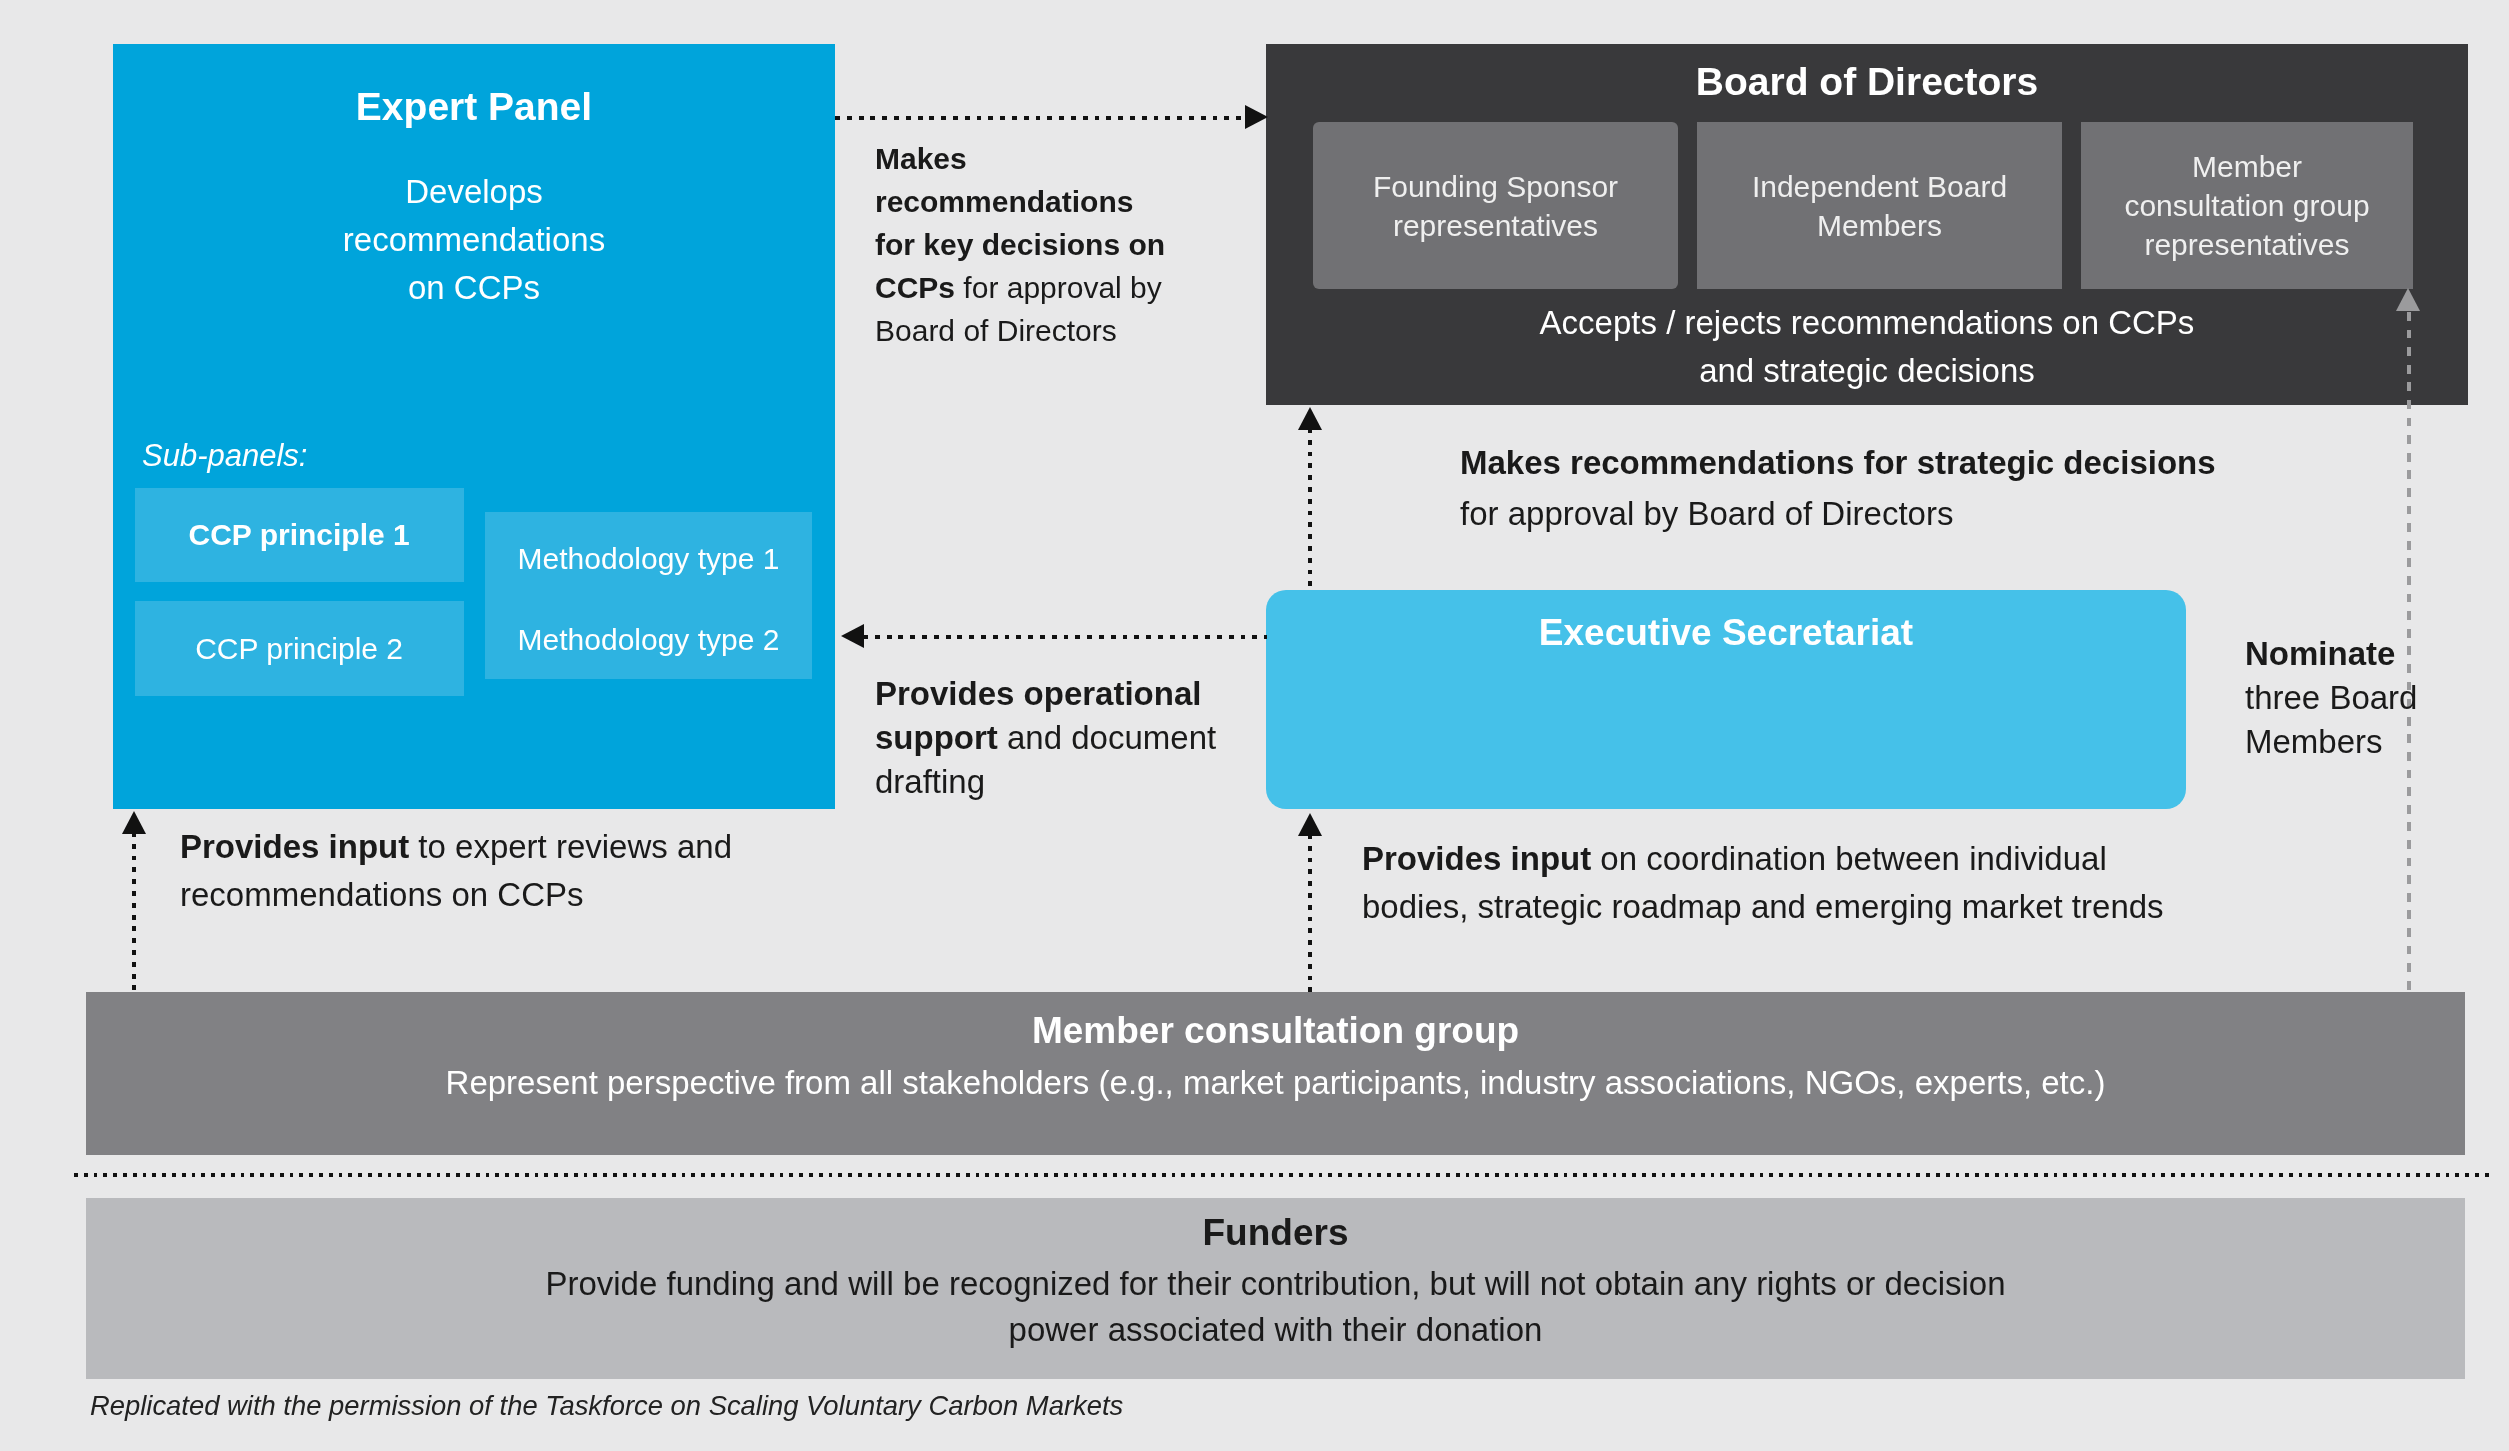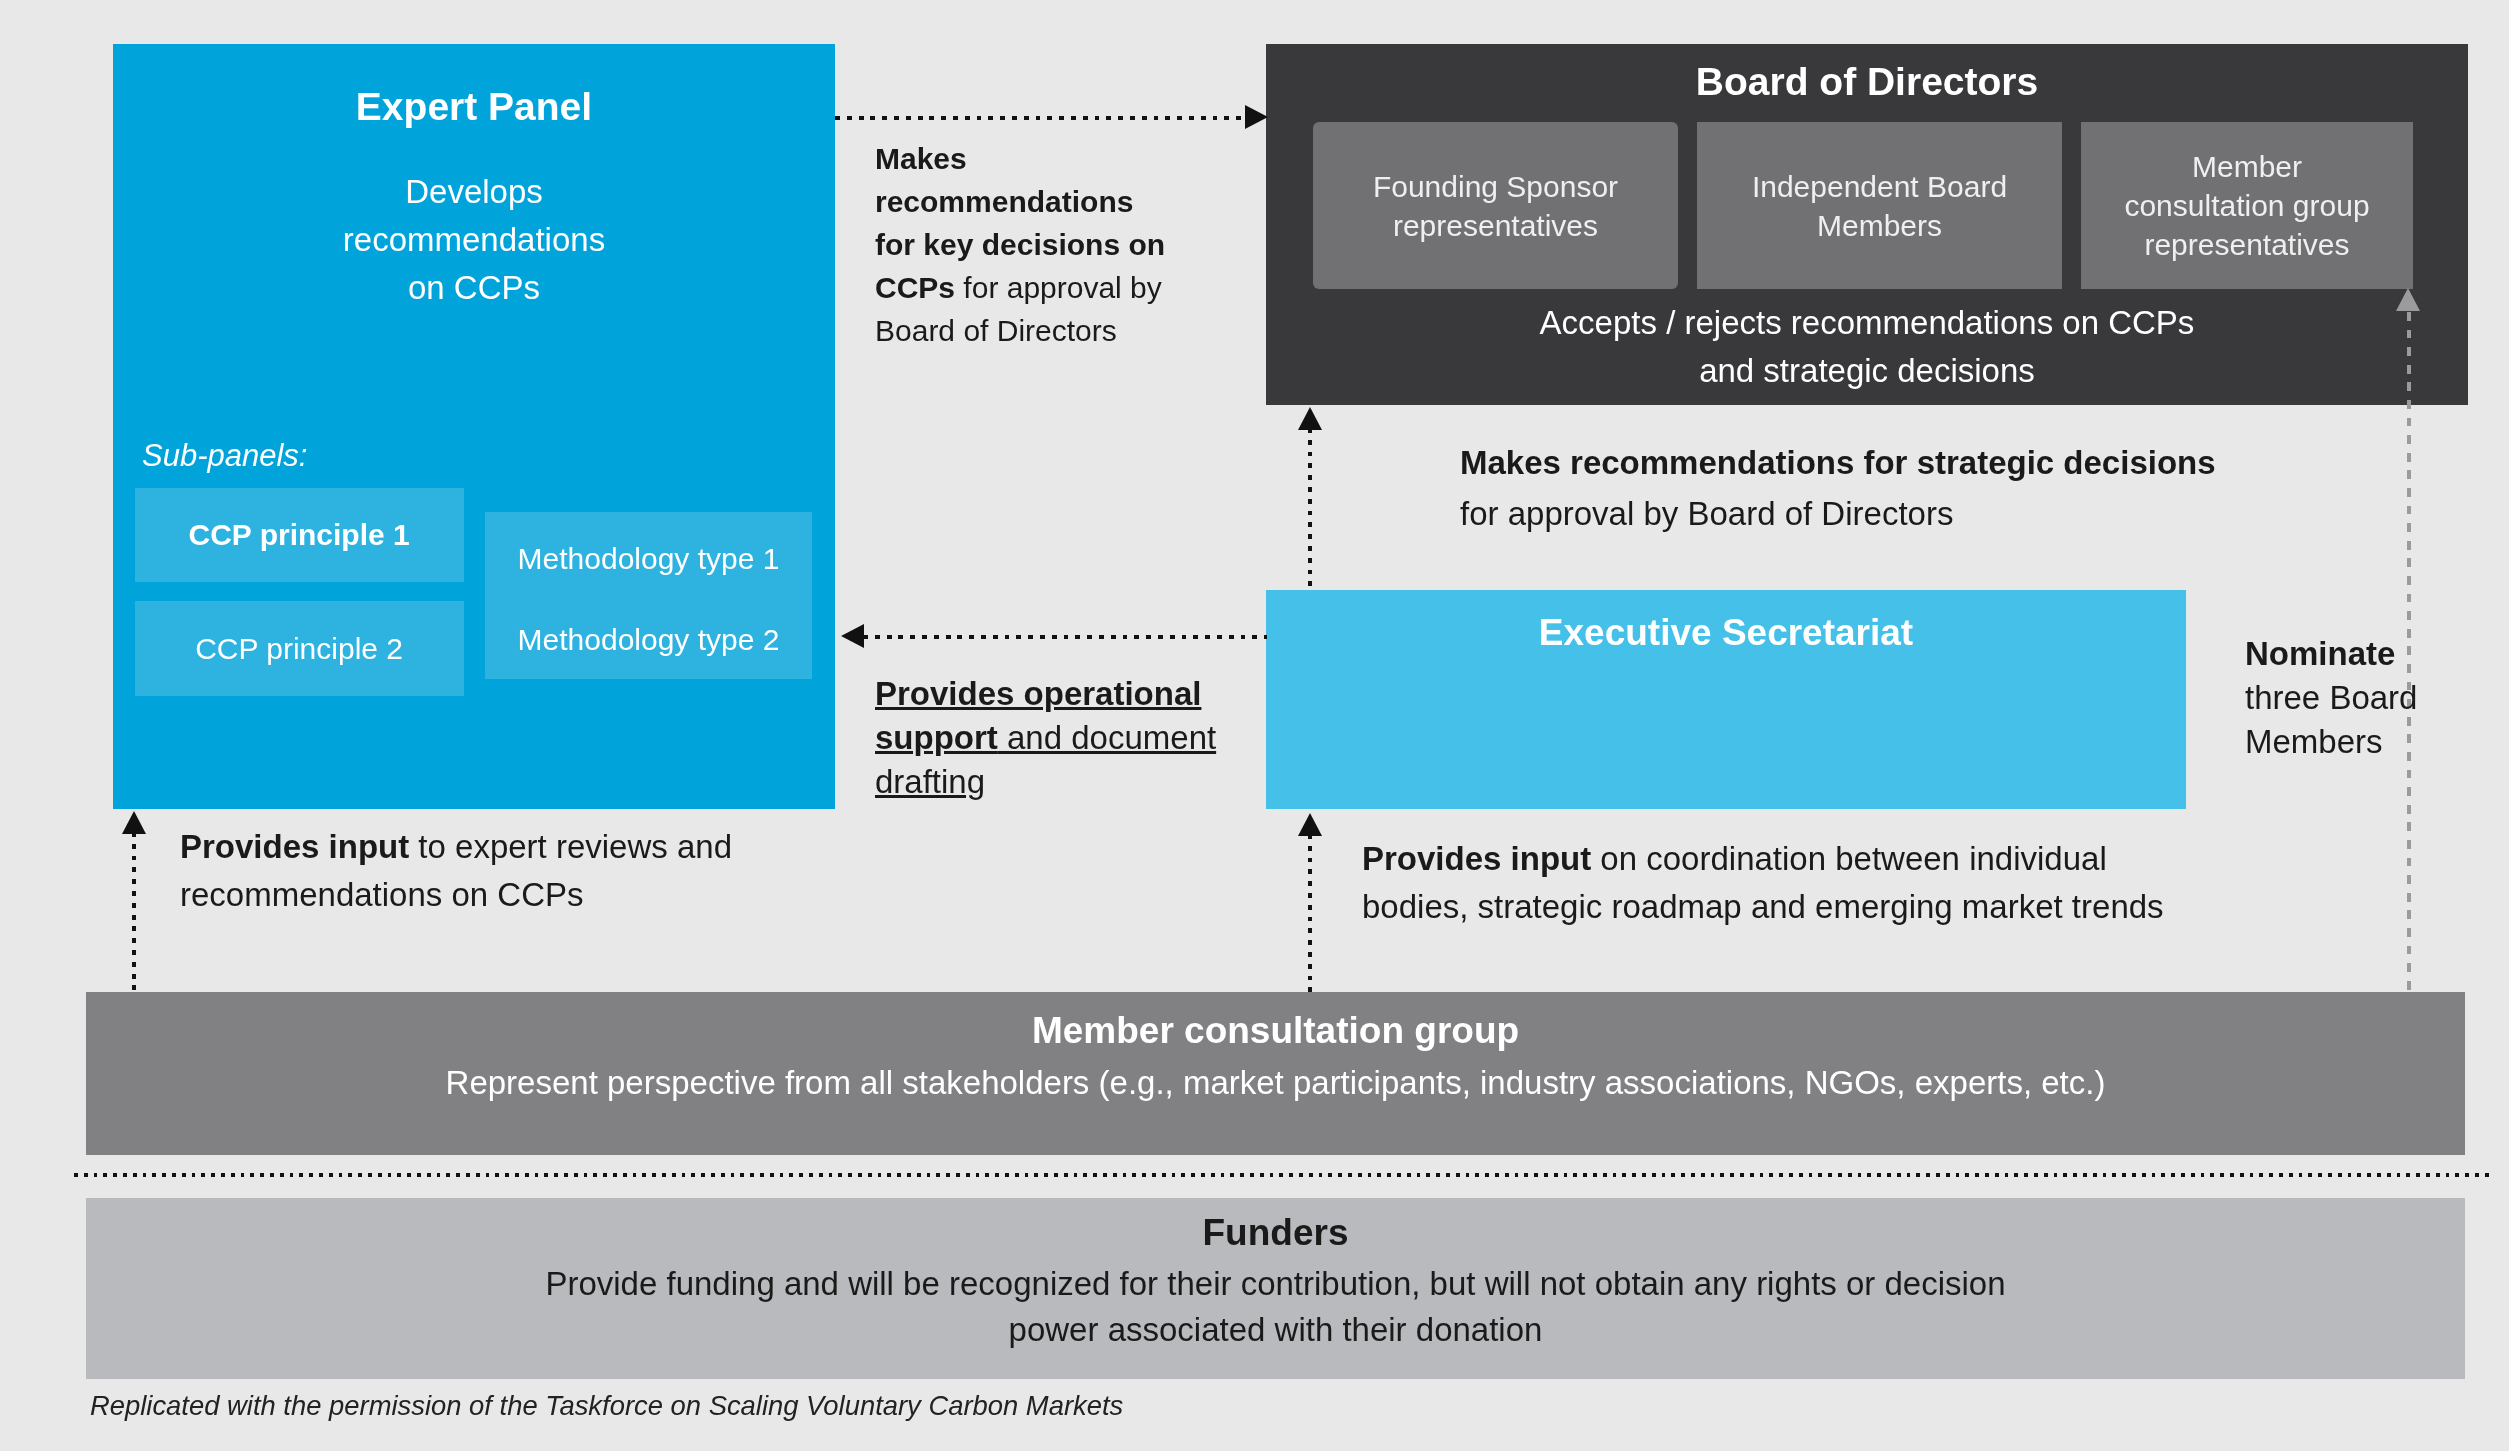--- a/index.html
+++ b/index.html
@@ -27,38 +27,38 @@
   .sp4{left:372px;top:557px;width:327px;height:78px;}
 
   .board{left:1266px;top:44px;width:1202px;height:361px;background:var(--board-dark);color:var(--text-light);}
   .board-title{margin-top:15.7px;font-size:39px;font-weight:bold;text-align:center;}
   .board-sub{background:var(--board-sub);color:#efefef;display:flex;align-items:center;justify-content:center;text-align:center;font-size:30px;line-height:39px;top:78px;height:167px;}
   .bs1{left:47px;width:365px;border-radius:6px;}
   .bs2{left:431px;width:365px;}
   .bs3{left:815px;width:332px;}
   .board-note{left:0;top:255px;width:100%;font-size:33px;line-height:48px;text-align:center;}
 
-  .exec{left:1266px;top:590px;width:920px;height:219px;background:var(--exec-blue);color:var(--text-light);}
+  .exec{left:1266px;top:590px;width:920px;height:219px;background:var(--exec-blue);color:var(--text-light);border-radius:20px;}
   .exec-title{margin-top:21.6px;font-size:37px;font-weight:bold;text-align:center;}
   .exec-desc{margin-top:21.6px;font-size:33px;line-height:46px;text-align:center;}
 
   .member{left:86px;top:992px;width:2379px;height:163px;background:var(--member-gray);color:var(--text-light);}
   .member-title{margin-top:17.6px;font-size:37px;font-weight:bold;text-align:center;}
   .member-desc{margin-top:12px;font-size:33px;text-align:center;}
 
   .funders{left:86px;top:1198px;width:2379px;height:181px;background:var(--funders-gray);color:var(--text-dark);}
   .funders-title{margin-top:13.7px;font-size:37px;font-weight:bold;text-align:center;}
   .funders-desc{margin-top:7.8px;font-size:33px;line-height:46px;text-align:center;}
 
   
   .note{color:var(--text-dark);}
   .note .ln b{font-weight:bold;}
   .n-expert-board{left:875px;top:137px;width:451px;font-size:30px;line-height:43px;}
   .n-exec-board{left:1460px;top:437px;width:882px;font-size:33px;line-height:51px;}
-  .n-exec-expert{left:875px;top:672px;width:412px;font-size:33px;line-height:44px;text-decoration:underline;}
+  .n-exec-expert{left:875px;top:672px;width:412px;font-size:33px;line-height:44px;}
   .n-nominate{left:2245px;top:632px;width:245px;font-size:33px;line-height:44px;}
   .n-member-expert{left:180px;top:823px;width:667px;font-size:33px;line-height:48px;}
   .n-member-exec{left:1362px;top:835px;width:980px;font-size:33px;line-height:48px;}
 
   
   .dot-h{height:3.9px;background:repeating-linear-gradient(to right,var(--ink) 0 4.9px,transparent 4.9px 11.8px);}
   .dot-v{width:3.9px;background:repeating-linear-gradient(to bottom,var(--ink) 0 4.9px,transparent 4.9px 11.8px);}
   .dash-v-gray{width:3.9px;background:repeating-linear-gradient(to bottom,var(--gray-dash) 0 8.8px,transparent 8.8px 17.6px);}
   .ah-right{width:0;height:0;border-top:12.7px solid transparent;border-bottom:12.7px solid transparent;border-left:23.5px solid var(--ink);}
   .ah-left{width:0;height:0;border-top:12.7px solid transparent;border-bottom:12.7px solid transparent;border-right:23.5px solid var(--ink);}

